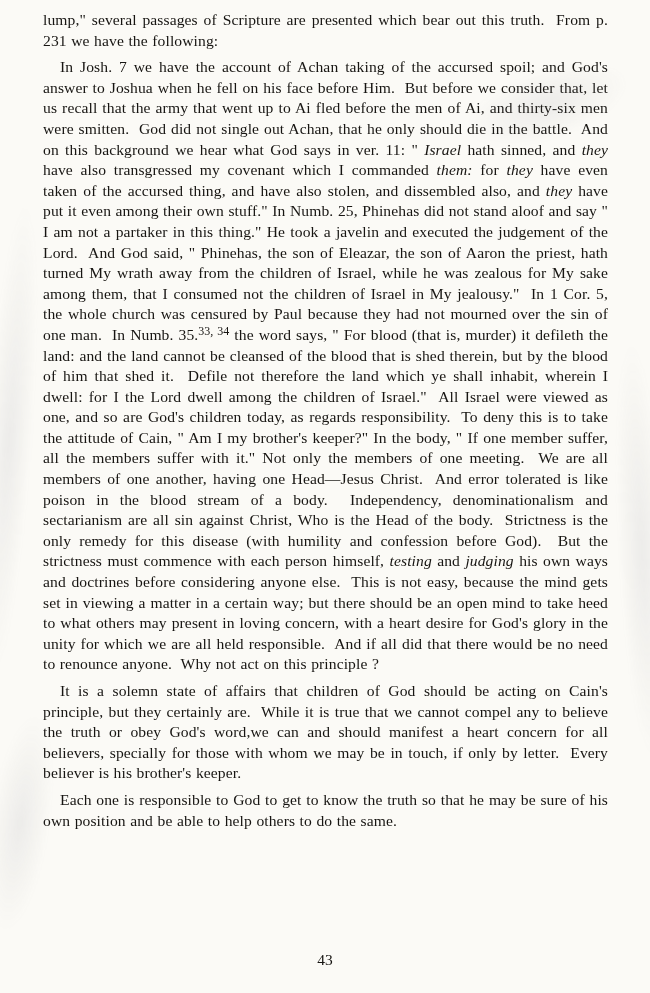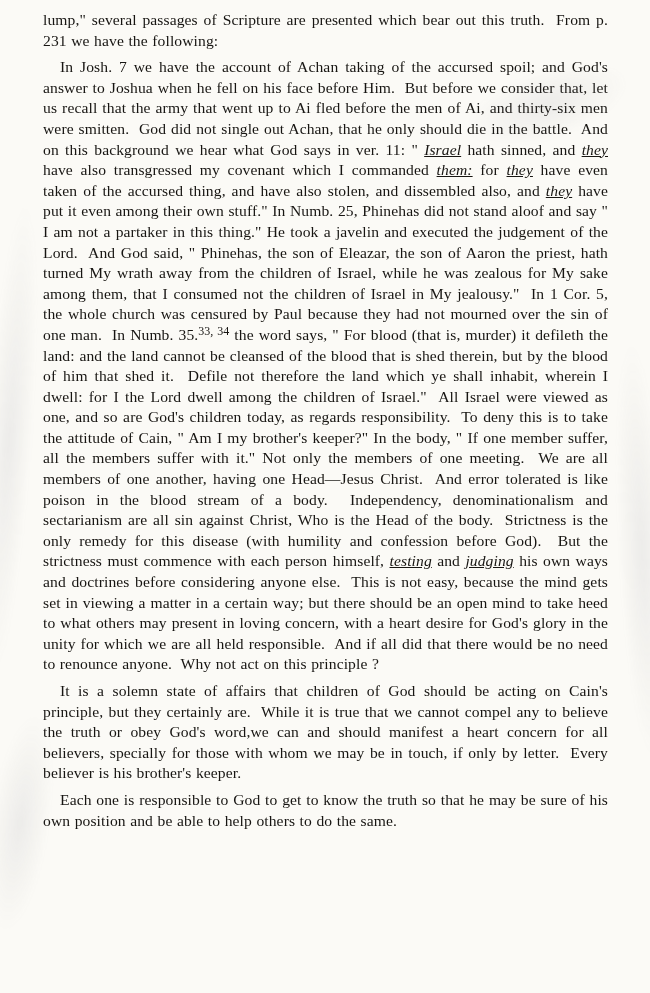--- a/index.html
+++ b/index.html
@@ -28,21 +28,20 @@
     text-align: justify;
     letter-spacing: 0.1px;
     word-spacing: 0.5px;
   }
   .page-body p.indent {
     text-indent: 17px;
     margin-top: 6px;
   }
   .page-body em {
     font-style: italic;
-    text-decoration: underline;
   }
   .page-body sup {
     font-size: 12px;
     line-height: 0;
     vertical-align: 5px;
     letter-spacing: 0;
   }
   .page-number {
     position: absolute;
     left: 0;
@@ -73,13 +72,14 @@
   <div class="scan-artifact artifact-right-edge"></div>
   <div class="scan-artifact artifact-bottom-left"></div>
 
   <div class="page-body">
       <p class="para"><span>lump," several passages of Scripture are presented which bear out this truth.&nbsp; From p. 231 we have the following:</span></p>
       <p class="para indent"><span>In Josh. 7 we have the account of Achan taking of the accursed spoil; and God's answer to Joshua when he fell on his face before Him.&nbsp; But before we consider that, let us recall that the army that went up to Ai fled before the men of Ai, and thirty-six men were smitten.&nbsp; God did not single out Achan, that he only should die in the battle.&nbsp; And on this background we hear what God says in ver. 11: " </span><em>Israel</em><span> hath sinned, and </span><em>they</em><span> have also transgressed my covenant which I commanded </span><em>them:</em><span> for </span><em>they</em><span> have even taken of the accursed thing, and have also stolen, and dissembled also, and </span><em>they</em><span> have put it even among their own stuff." In Numb. 25, Phinehas did not stand aloof and say " I am not a partaker in this thing." He took a javelin and executed the judgement of the Lord.&nbsp; And God said, " Phinehas, the son of Eleazar, the son of Aaron the priest, hath turned My wrath away from the children of Israel, while he was zealous for My sake among them, that I consumed not the children of Israel in My jealousy."&nbsp; In 1 Cor. 5, the whole church was censured by Paul because they had not mourned over the sin of one man.&nbsp; In Numb. 35.</span><sup>33, 34</sup><span> the word says, " For blood (that is, murder) it defileth the land: and the land cannot be cleansed of the blood that is shed therein, but by the blood of him that shed it.&nbsp; Defile not therefore the land which ye shall inhabit, wherein I dwell: for I the Lord dwell among the children of Israel."&nbsp; All Israel were viewed as one, and so are God's children today, as regards responsibility.&nbsp; To deny this is to take the attitude of Cain, " Am I my brother's keeper?" In the body, " If one member suffer, all the members suffer with it." Not only the members of one meeting.&nbsp; We are all members of one another, having one Head—Jesus Christ.&nbsp; And error tolerated is like poison in the blood stream of a body.&nbsp; Independency, denominationalism and sectarianism are all sin against Christ, Who is the Head of the body.&nbsp; Strictness is the only remedy for this disease (with humility and confession before God).&nbsp; But the strictness must commence with each person himself, </span><em>testing</em><span> and </span><em>judging</em><span> his own ways and doctrines before considering anyone else.&nbsp; This is not easy, because the mind gets set in viewing a matter in a certain way; but there should be an open mind to take heed to what others may present in loving concern, with a heart desire for God's glory in the unity for which we are all held responsible.&nbsp; And if all did that there would be no need to renounce anyone.&nbsp; Why not act on this principle ?</span></p>
       <p class="para indent"><span>It is a solemn state of affairs that children of God should be acting on Cain's principle, but they certainly are.&nbsp; While it is true that we cannot compel any to believe the truth or obey God's word,we can and should manifest a heart concern for all believers, specially for those with whom we may be in touch, if only by letter.&nbsp; Every believer is his brother's keeper.</span></p>
       <p class="para indent"><span>Each one is responsible to God to get to know the truth so that he may be sure of his own position and be able to help others to do the same.</span></p>
     </div>
 
+  <div class="page-number">43</div>
 </div>
 
 </body></html>

